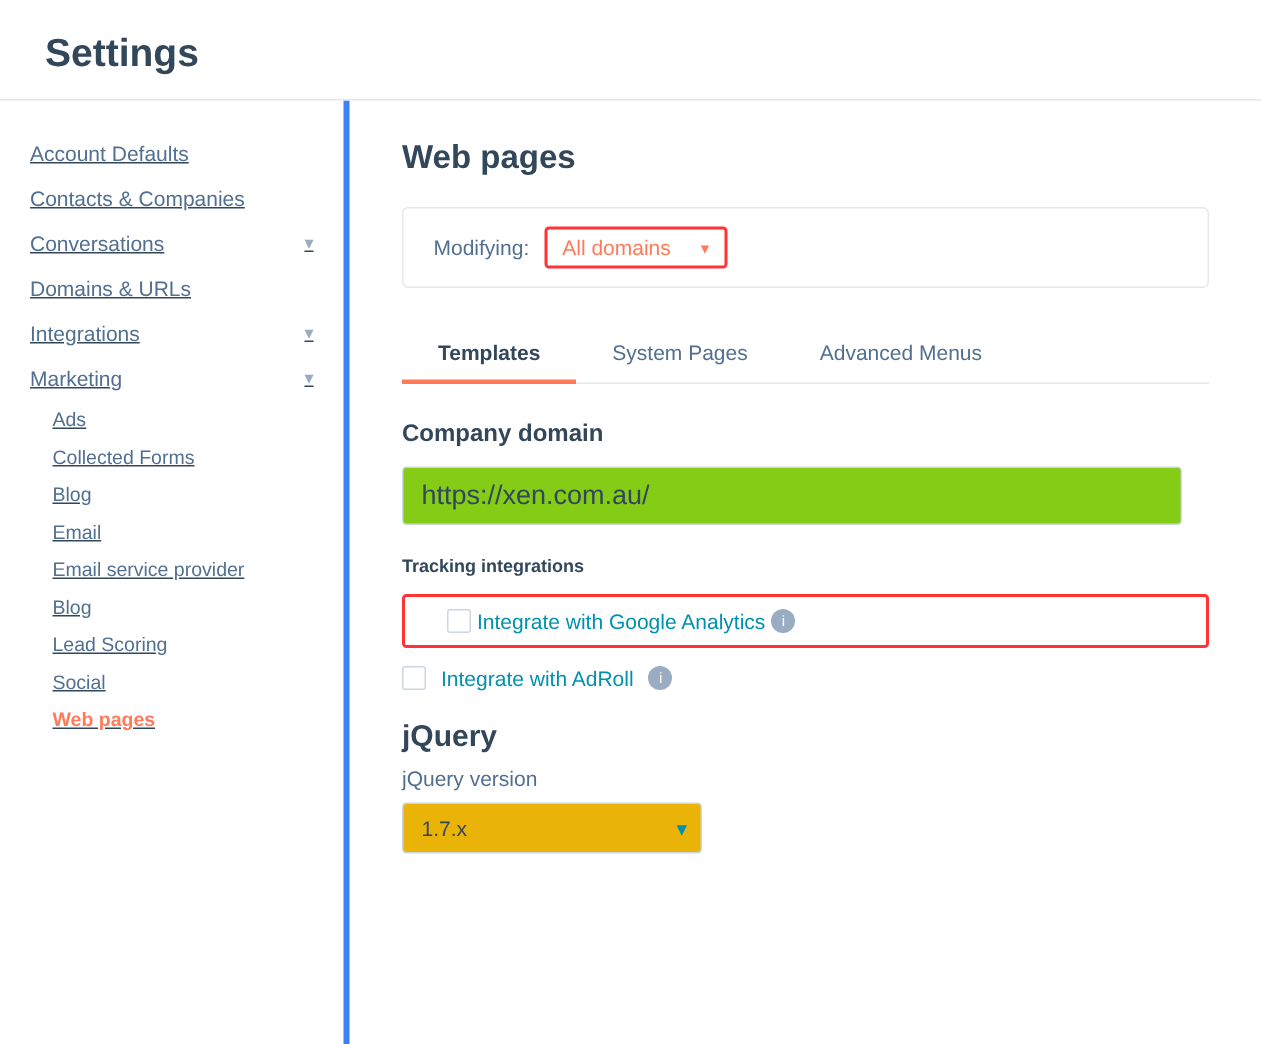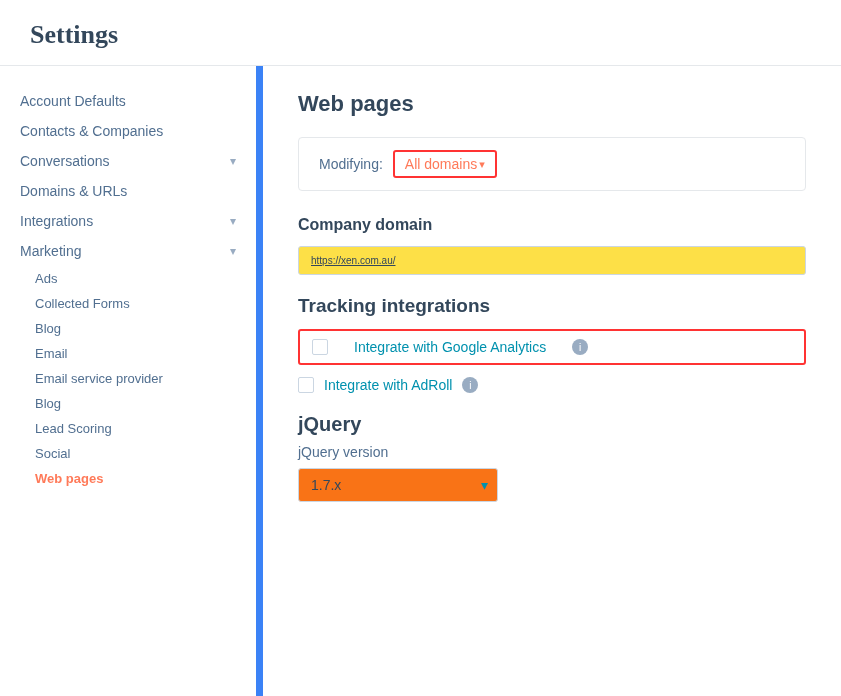--- a/index.html
+++ b/index.html
@@ -1,64 +1,64 @@
 <!DOCTYPE html>
 <html><head>
   <meta charset="utf-8">
   <style>
     * { box-sizing: border-box; margin: 0; padding: 0; }
     body { font-family: -apple-system, BlinkMacSystemFont, 'Segoe UI', Helvetica, Arial, sans-serif; font-size: 14px; color: #33475b; background: #fff; }
 
     .page-container { display: flex; flex-direction: column; height: 696px; }
 
     .page-header { padding: 20px 30px 15px 30px; border-bottom: 1px solid #e5e8eb; }
-    .page-title { font-size: 26px; font-weight: 600; color: #33475b; font-family: Liberation Serif, serif; }
+    .page-title { font-size: 26px; font-weight: 600; color: #33475b; }
 
     .content-area { display: flex; flex: 1; overflow: hidden; }
 
     
-    .sidebar { width: 263px; padding: 20px 0; border-right: 7px solid #3b82f6; overflow-y: auto; flex-shrink: 0; }
+    .sidebar { width: 233px; padding: 20px 0; border-right: 4px solid #3b82f6; overflow-y: auto; flex-shrink: 0; text-decoration: underline; }
     .sidebar-item { padding: 7px 20px; cursor: pointer; color: #516f90; font-size: 14px; display: flex; align-items: center; justify-content: space-between; }
     .sidebar-item .chevron { font-size: 12px; color: #99acc2; }
     .sidebar-sub-item { padding: 5px 20px 5px 35px; cursor: pointer; color: #516f90; font-size: 13px; }
     .sidebar-sub-item.active { color: #ff7a59; font-weight: 600; }
 
     
     .main-content { flex: 1; padding: 25px 35px; overflow-y: auto; }
     .section-title { font-size: 22px; font-weight: 600; color: #33475b; margin-bottom: 20px; }
 
     
     .modifying-bar { border: 1px solid #e5e8eb; border-radius: 4px; padding: 12px 20px; margin-bottom: 25px; display: flex; align-items: center; gap: 10px; }
     .modifying-label { color: #516f90; font-size: 14px; }
-    .domain-dropdown { display: flex; align-items: center; gap: 2px; border: 2px solid #f33; border-radius: 3px; padding: 4px 10px; cursor: pointer; color: #ff7a59; font-size: 14px; font-weight: 500; }
+    .domain-dropdown { display: flex; align-items: center; gap: 20px; border: 2px solid #f33; border-radius: 3px; padding: 4px 10px; cursor: pointer; color: #ff7a59; font-size: 14px; font-weight: 500; }
     .domain-dropdown .chevron-down { font-size: 11px; }
 
     
     .tabs { display: flex; border-bottom: 1px solid #e5e8eb; margin-bottom: 25px; }
     .tab { padding: 10px 24px; cursor: pointer; color: #516f90; font-size: 14px; border-bottom: 3px solid transparent; margin-bottom: -1px; }
     .tab.active { color: #33475b; font-weight: 600; border-bottom-color: #ff7a59; }
 
     
     .form-section-title { font-size: 16px; font-weight: 600; color: #33475b; margin-bottom: 12px; }
-    .input-field { width: 100%; max-width: 520px; padding: 8px 12px; border: 1px solid #cbd6e2; border-radius: 3px; font-size: 10px; color: #33475b; background: #fde047; margin-bottom: 20px; text-decoration: underline; }
+    .input-field { width: 100%; max-width: 520px; padding: 8px 12px; border: 1px solid #cbd6e2; border-radius: 3px; font-size: 18px; color: #33475b; background: #84cc16; margin-bottom: 20px; }
 
     .tracking-section { margin-bottom: 20px; }
-    .tracking-title { font-size: 19px; font-weight: 600; color: #33475b; margin-bottom: 12px; }
+    .tracking-title { font-size: 12px; font-weight: 600; color: #33475b; margin-bottom: 12px; }
 
     .checkbox-row { display: flex; align-items: center; gap: 10px; margin-bottom: 12px; }
-    .checkbox-row.highlighted { border: 2px solid #f33; border-radius: 3px; padding: 8px 12px; display: flex; align-items: center; gap: 26px; }
+    .checkbox-row.highlighted { border: 2px solid #f33; border-radius: 3px; padding: 8px 28px; display: flex; align-items: center; gap: 4px; }
     .checkbox { width: 16px; height: 16px; border: 1px solid #cbd6e2; border-radius: 2px; background: #fff; flex-shrink: 0; cursor: pointer; }
     .checkbox-label { color: #0091ae; font-size: 14px; cursor: pointer; }
     .info-icon { display: inline-flex; align-items: center; justify-content: center; width: 16px; height: 16px; border-radius: 50%; background: #99acc2; color: #fff; font-size: 10px; cursor: pointer; flex-shrink: 0; }
 
     .jquery-section { margin-top: 5px; }
     .jquery-title { font-size: 20px; font-weight: 600; color: #33475b; margin-bottom: 8px; }
     .jquery-version-label { font-size: 14px; color: #516f90; margin-bottom: 8px; }
     .select-wrapper { position: relative; display: inline-block; width: 200px; }
-    .select-field { width: 100%; padding: 8px 36px 8px 12px; border: 1px solid #cbd6e2; border-radius: 3px; font-size: 14px; color: #33475b; background: #f97316; appearance: none; cursor: pointer; }
+    .select-field { width: 100%; padding: 8px 36px 8px 12px; border: 1px solid #cbd6e2; border-radius: 3px; font-size: 14px; color: #33475b; background: #eab308; appearance: none; cursor: pointer; }
     .select-arrow { position: absolute; right: 10px; top: 50%; transform: translateY(-50%); color: #0091ae; font-size: 14px; pointer-events: none; }
   </style>
 </head>
 <body>
 
 <div class="page-container">
 
   <div class="page-header">
     <h1 class="page-title">Settings</h1>
   </div>
@@ -123,20 +123,31 @@
       
       <div class="modifying-bar">
         <span class="modifying-label">Modifying:</span>
         <div class="domain-dropdown">
           <span>All domains</span>
           <span class="chevron-down">▾</span>
         </div>
       </div>
 
       
+      <div class="tabs">
+        <div class="tab active">
+          <span>Templates</span>
+        </div>
+        <div class="tab">
+          <span>System Pages</span>
+        </div>
+        <div class="tab">
+          <span>Advanced Menus</span>
+        </div>
+      </div>
 
       
       <div class="form-section-title">Company domain</div>
       <input class="input-field" type="text" value="https://xen.com.au/" style="">
 
       
       <div class="tracking-section">
         <div class="tracking-title">Tracking integrations</div>
 
         <div class="checkbox-row highlighted">

